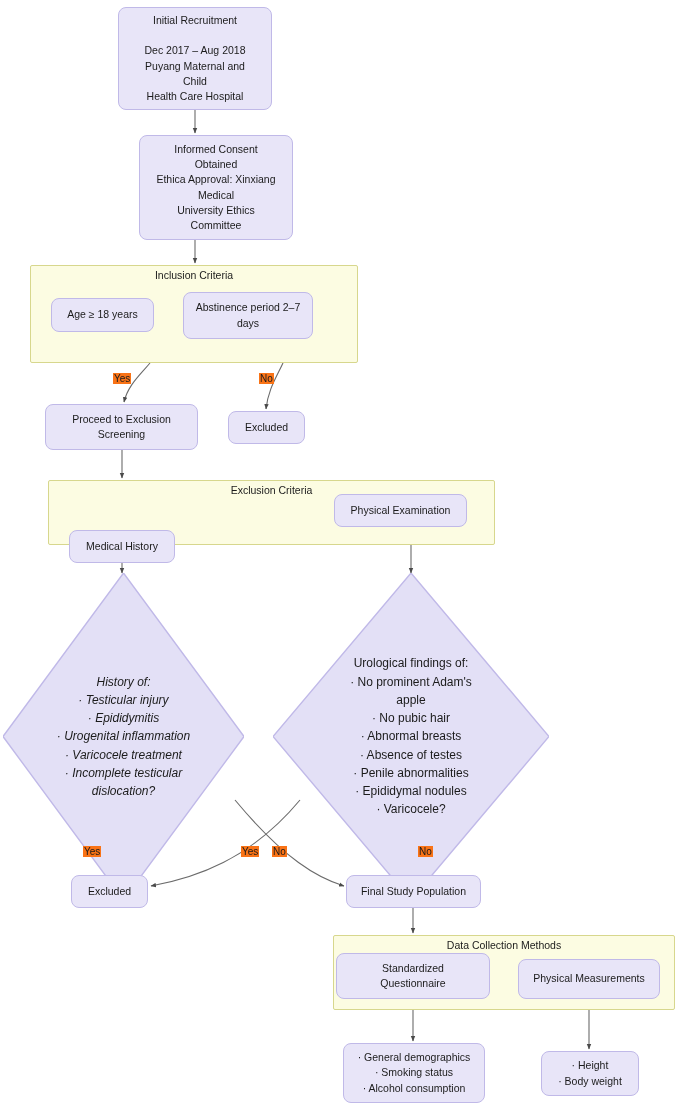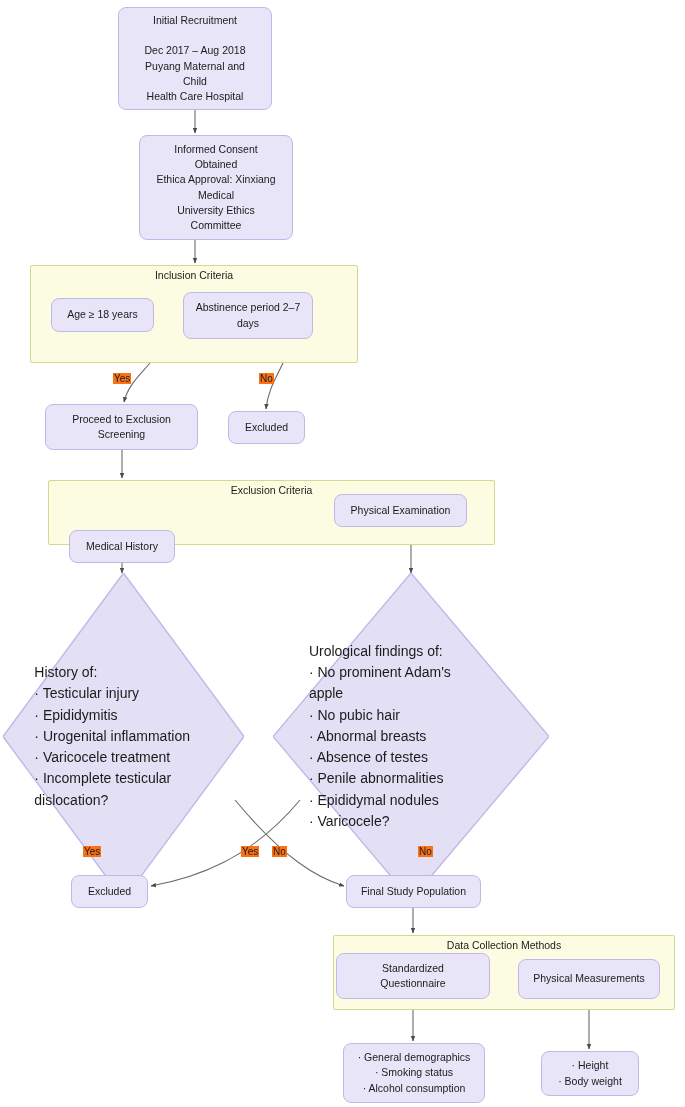--- a/index.html
+++ b/index.html
@@ -61,22 +61,22 @@
     justify-content:center;
   }
   .diamond .dshape{
     position:absolute;
     left:0; top:0;
     width:100%; height:100%;
   }
   .diamond .dtext{
     position:relative;
     z-index:2;
-    text-align:left;
-    font-size:14px;
+    text-align:center;
+    font-size:12px;
     line-height:1.52;
     color:#1b1b1b;
     white-space:pre-line;
     width:74%;
   }
   .edge-label{
     position:absolute;
     font-size:10px;
     color:#1b1b1b;
     background:#f97316;
@@ -160,21 +160,21 @@
 
   <div class="node" style="left:45px; top:404px; width:153px; height:46px;">Proceed to Exclusion
 Screening</div>
 
   <div class="node" style="left:228px; top:411px; width:77px; height:33px;">Excluded</div>
 
   <div class="node" style="left:69px; top:494px; width:106px; height:33px;margin-top:36px;">Medical History</div>
 
   <div class="node" style="left:334px; top:494px; width:133px; height:33px;">Physical Examination</div>
 
-  <div class="diamond" style="left:3px; top:573px; width:241px; height:327px;">
+  <div class="diamond" style="left:3px; top:573px; width:241px; height:327px;font-style:italic;">
     <svg class="dshape" viewBox="0 0 241 327" preserveAspectRatio="none">
       <polygon points="120.5,0 241,163.5 120.5,327 0,163.5" fill="#e3e0f6" stroke="#c0b9e8" stroke-width="1.4"></polygon>
     </svg>
     <div class="dtext">History of:
 · Testicular injury
 · Epididymitis
 · Urogenital inflammation
 · Varicocele treatment
 · Incomplete testicular
 dislocation?</div>

